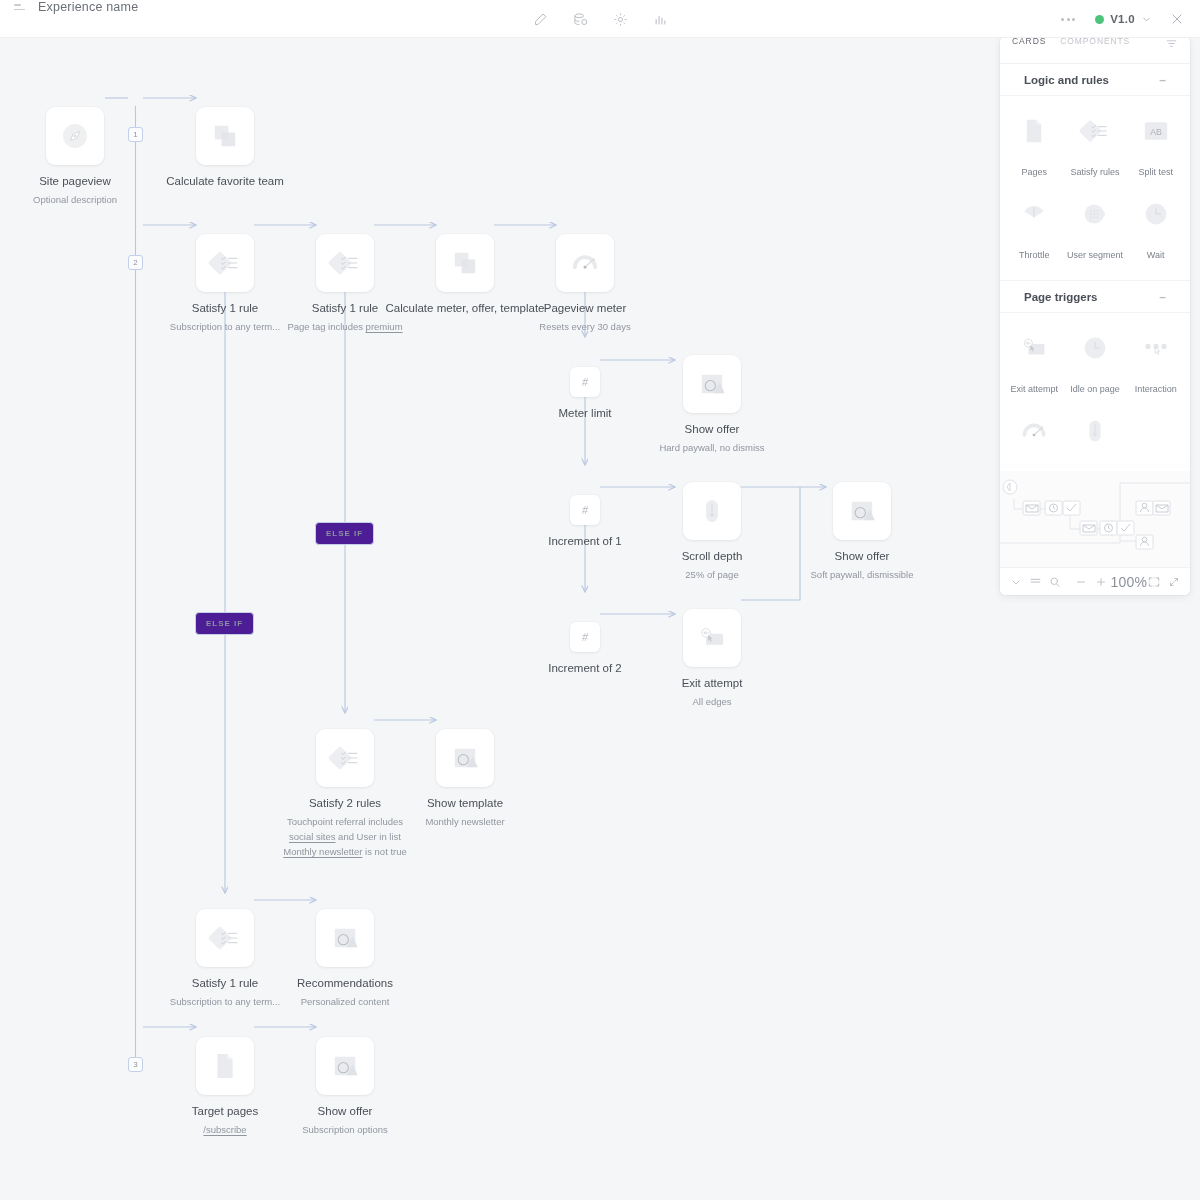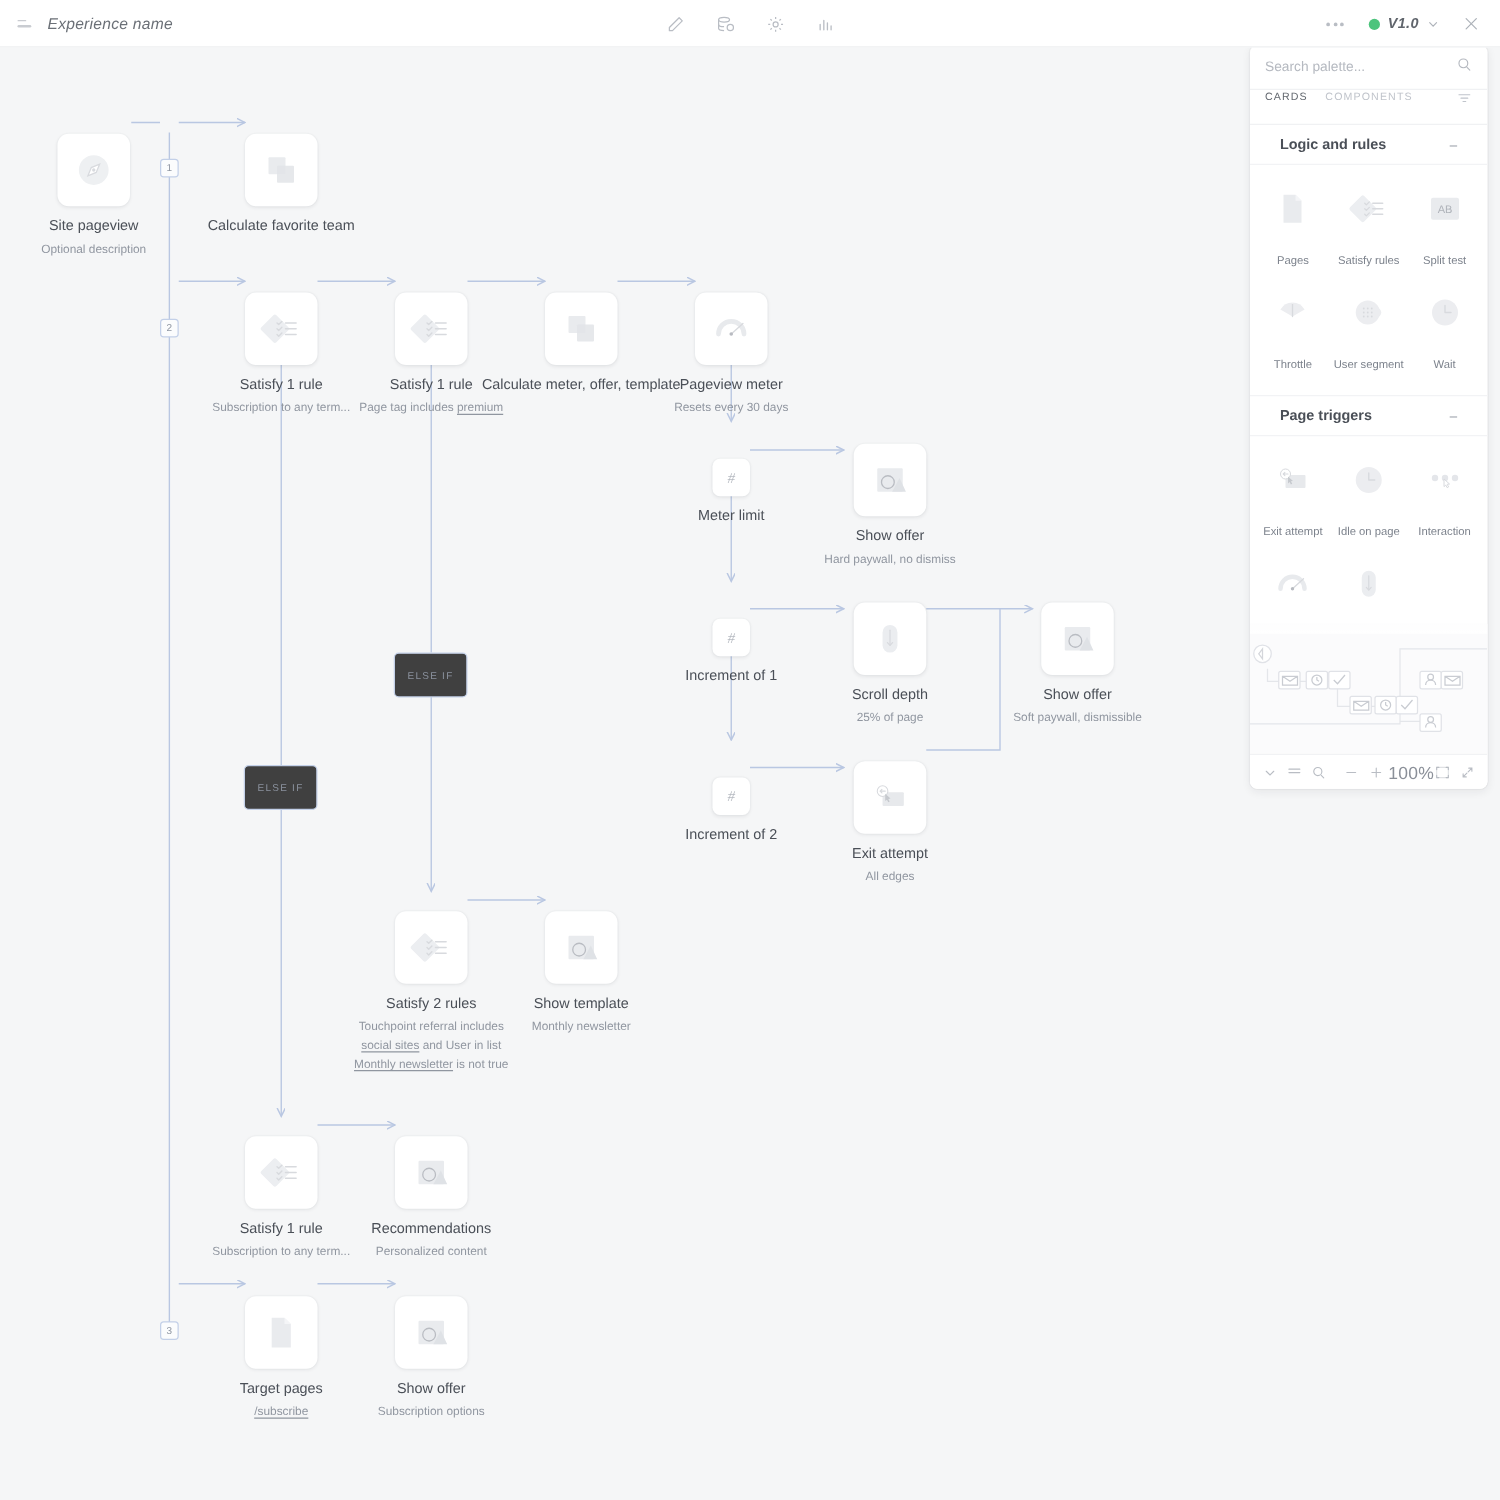--- a/index.html
+++ b/index.html
@@ -7,24 +7,23 @@
     width: 1200px; height: 1200px;
     font-family: "Liberation Sans", sans-serif;
     background: #f5f6f7;
     overflow: hidden;
   }
   #app { position: relative; width: 1200px; height: 1200px; }
 
   
   .topbar {
     position: absolute; top: 0; left: 0; width: 1200px; height: 38px;
-    background: #ffffff; display: flex; align-items: center;
+    background: #ffffff; display: flex; align-items: flex-start;
     border-bottom: 1px solid #eeeff1;
     z-index: 40;
-    font-style: italic;
   }
   .tb-left { display: flex; align-items: center; padding-left: 14px; gap: 10px; }
   .grip { display: flex; flex-direction: column; gap: 3px; width: 14px; }
   .grip i { display: block; height: 1.5px; background: #c9ccd1; border-radius: 1px; }
   .grip i:nth-child(1) { width: 7px; }
   .grip i:nth-child(2) { width: 11px; }
   .exp-name { font-size: 12.5px; color: #6b7077; letter-spacing: .2px; }
 
   .tb-center {
     position: absolute; left: 0; right: 0; top: 0; height: 38px;
@@ -74,24 +73,24 @@
   .ndesc { margin-top: 3px; font-size: 9.5px; color: #9096a0; line-height: 15px; }
   .ndesc u { text-decoration: underline; text-underline-offset: 2px; }
 
   .badge {
     position: absolute; width: 15px; height: 15px; border-radius: 3px;
     background: #fbfcfd; border: 1px solid #c3d0e8;
     font-size: 8px; color: #8e95a1; display: flex; align-items: center; justify-content: center;
     z-index: 5;
   }
   .elseif {
-    position: absolute; height: 36px; padding: 0 10px; border-radius: 4px;
-    background: #404040; border: 1px solid #c3d0e8;
+    position: absolute; height: 23px; padding: 0 10px; border-radius: 4px;
+    background: #4c1d95; border: 1px solid #c3d0e8;
     font-size: 8px; letter-spacing: 1px; color: #8b929e;
-    display: flex; align-items: center; justify-content: center; z-index: 5;
+    display: flex; align-items: center; justify-content: center; z-index: 5; font-weight: bold;
   }
 
   
   .palette {
     position: absolute; top: 36px; right: 10px; width: 190px;
     background: #ffffff; border-radius: 6px;
     box-shadow: 0 2px 8px rgba(25,32,45,.07), 0 0 0 1px rgba(25,32,45,.03);
     overflow: hidden; z-index: 30;
   }
   .searchrow {
@@ -455,29 +454,20 @@
             </svg>
           </div>
           <div class="ntitle">Show offer</div>
           <div class="ndesc">Subscription options</div>
         </div>
       </div>
   </div>
 
   <div class="palette">
 
-    <div class="searchrow">
-      <input type="text" placeholder="Search palette..." style="">
-      <span>
-        <svg width="13" height="13" viewBox="0 0 24 24" fill="none" stroke="#b5b9c0" stroke-width="1.7" stroke-linecap="round">
-            <circle cx="10.5" cy="10.5" r="6.5"></circle>
-            <path d="M16 16.5l4 4"></path>
-          </svg>
-      </span>
-    </div>
 
     <div class="tabsrow">
       <span class="ptab active">CARDS</span>
       <span class="ptab">COMPONENTS</span>
       <span class="filter-ic">
         <svg width="13" height="13" viewBox="0 0 24 24" fill="none" stroke="currentColor" stroke-width="1.7" stroke-linecap="round">
             <path d="M4 7h16M7 12h10M10 17h4"></path>
           </svg>
       </span>
     </div>

